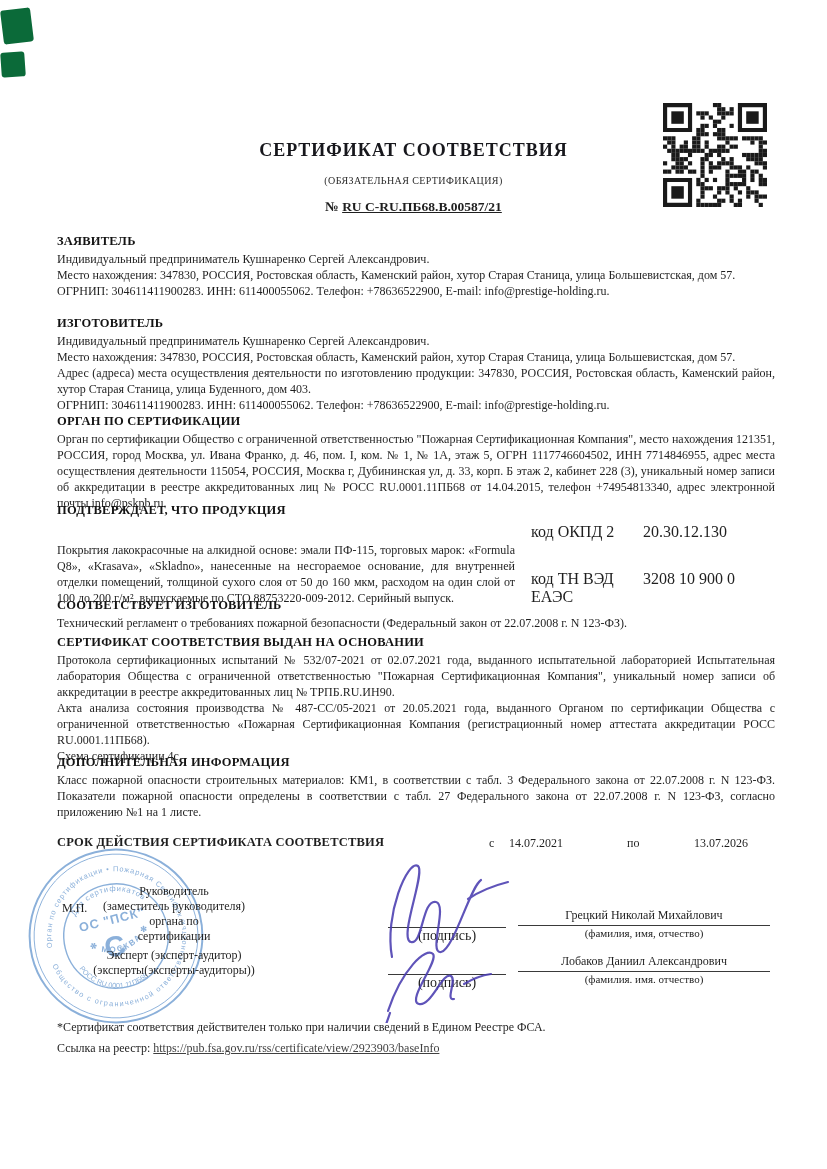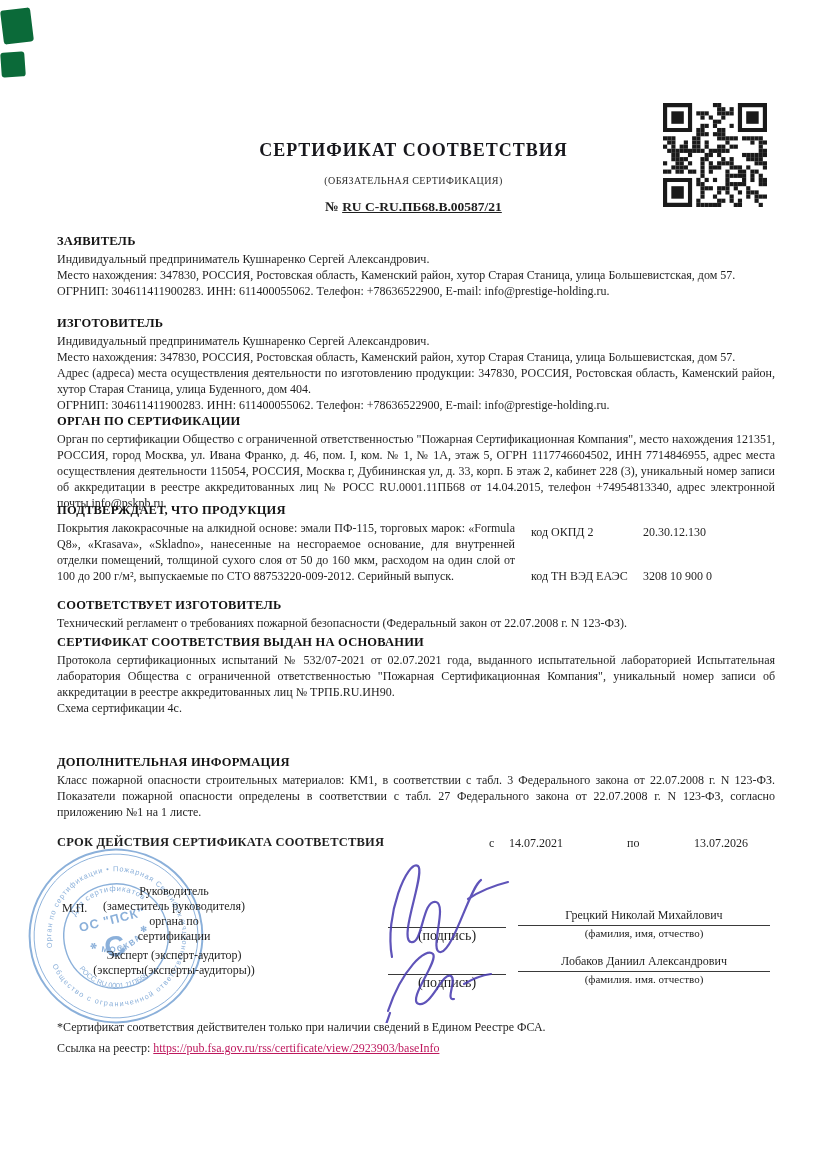--- a/index.html
+++ b/index.html
@@ -19,21 +19,21 @@
   .artifact.a1{left:2px; top:9px; width:30px; height:34px; border-radius:3px; transform:rotate(-7deg);}
   .artifact.a2{left:1px; top:52px; width:24px; height:25px; border-radius:3px; transform:rotate(-4deg);}
   
   .qr{position:absolute; left:663px; top:103px; width:104px; height:104px;}
   
   .section{position:absolute; left:57px; width:718px;}
   .section h3{font-size:12.5px; font-weight:bold; margin:0 0 2px 0; letter-spacing:.2px; color:#141414;}
   .section p{font-size:12px; line-height:16px; margin:0; text-align:justify;}
   .product-flex{display:flex;align-items:flex-end;}
   .product-text{width:458px;}
-  .codes{position:relative; margin-left:16px; width:244px; font-size:12px;}
+  .codes{position:relative; margin-left:16px; width:244px; font-size:16px;}
   .code-row{display:flex;}
   .code-row .code-label{width:112px; flex:0 0 auto;}
   .code-row.r1{margin-top:3px;}
   .code-row.r2{margin-top:29px;}
   
   .validity{position:absolute; left:57px; top:835px; width:718px; font-size:12px;}
   .validity .vhead{position:absolute; left:0; top:0; font-size:12.5px; font-weight:bold; letter-spacing:.2px;}
   .validity .vfrom-label{position:absolute; left:432px; top:1px;}
   .validity .vfrom{position:absolute; left:452px; top:1px;}
   .validity .vto-label{position:absolute; left:570px; top:1px;}
@@ -53,21 +53,21 @@
   .name-cell .nm{padding-bottom:2px; border-bottom:1.2px solid #3a3a3a;}
   .name-cell .cap{font-size:11px; padding-top:1px;}
   .name-cell.n1{left:518px; top:908px;}
   .name-cell.n2{left:518px; top:954px;text-align:center;}
   .handwriting{position:absolute; left:360px; top:853px; width:170px; height:170px; pointer-events:none;}
   
   .stamp{position:absolute; left:26px; top:846px; width:180px; height:180px; transform:rotate(-14deg); opacity:.9;}
   
   .footer{position:absolute; left:57px; top:1020px; width:718px; font-size:12px;}
   .footer .registry{margin-top:6px;}
-  .footer a{color:#be185d; text-decoration:underline;}
+  .footer a{color:#404040; text-decoration:underline;}
 </style>
 </head>
 <body>
 
 <div class="page">
 
   <div class="artifact a1"></div>
   <div class="artifact a2"></div>
 
   <div class="qr">
@@ -308,21 +308,21 @@
     <h3>ЗАЯВИТЕЛЬ</h3>
     <p>Индивидуальный предприниматель Кушнаренко Сергей Александрович.</p>
     <p>Место нахождения: 347830, РОССИЯ, Ростовская область, Каменский район, хутор Старая Станица, улица Большевистская, дом 57.</p>
     <p>ОГРНИП: 304611411900283. ИНН: 611400055062. Телефон: +78636522900, E-mail: info@prestige-holding.ru.</p>
   </div>
 
   <div class="section" style="top:316px;">
     <h3>ИЗГОТОВИТЕЛЬ</h3>
     <p>Индивидуальный предприниматель Кушнаренко Сергей Александрович.</p>
     <p>Место нахождения: 347830, РОССИЯ, Ростовская область, Каменский район, хутор Старая Станица, улица Большевистская, дом 57.</p>
-    <p>Адрес (адреса) места осуществления деятельности по изготовлению продукции: 347830, РОССИЯ, Ростовская область, Каменский район, хутор Старая Станица, улица Буденного, дом 404.</p>
+    <p>Адрес (адреса) места осуществления деятельности по изготовлению продукции: 347830, РОССИЯ, Ростовская область, Каменский район, хутор Старая Станица, улица Буденного, дом 403.</p>
     <p>ОГРНИП: 304611411900283. ИНН: 611400055062. Телефон: +78636522900, E-mail: info@prestige-holding.ru.</p>
   </div>
 
   <div class="section" style="top:414px;">
     <h3>ОРГАН ПО СЕРТИФИКАЦИИ</h3>
     <p>Орган по сертификации Общество с ограниченной ответственностью "Пожарная Сертификационная Компания", место нахождения 121351, РОССИЯ, город Москва, ул. Ивана Франко, д. 46, пом. I, ком. № 1, № 1А, этаж 5, ОГРН  1117746604502, ИНН  7714846955, адрес места осуществления деятельности 115054, РОССИЯ, Москва г, Дубининская ул, д. 33, корп. Б этаж 2, кабинет 228 (3), уникальный номер записи об аккредитации в реестре аккредитованных лиц № РОСС RU.0001.11ПБ68 от 14.04.2015, телефон +74954813340, адрес электронной почты info@pskpb.ru.</p>
   </div>
 
   <div class="section" style="top:503px;">
     <h3>ПОДТВЕРЖДАЕТ, ЧТО ПРОДУКЦИЯ</h3>
@@ -342,20 +342,21 @@
   </div>
 
   <div class="section" style="top:598px;">
     <h3>СООТВЕТСТВУЕТ ИЗГОТОВИТЕЛЬ</h3>
     <p>Технический регламент о требованиях пожарной безопасности (Федеральный закон от 22.07.2008 г. N 123-ФЗ).</p>
   </div>
 
   <div class="section" style="top:635px;">
     <h3>СЕРТИФИКАТ СООТВЕТСТВИЯ ВЫДАН НА ОСНОВАНИИ</h3>
     <p>Протокола сертификационных испытаний № 532/07-2021 от 02.07.2021 года, выданного испытательной лабораторией Испытательная лаборатория Общества с ограниченной ответственностью "Пожарная Сертификационная Компания", уникальный номер записи об аккредитации в реестре аккредитованных лиц № ТРПБ.RU.ИН90.</p>
+    <p>Акта анализа состояния производства № 487-СС/05-2021 от 20.05.2021 года, выданного Органом по сертификации Общества с ограниченной ответственностью «Пожарная Сертификационная Компания (регистрационный номер аттестата аккредитации РОСС RU.0001.11ПБ68).</p>
     <p>Схема сертификации 4с.</p>
   </div>
 
   <div class="section" style="top:755px;">
     <h3>ДОПОЛНИТЕЛЬНАЯ ИНФОРМАЦИЯ</h3>
     <p>Класс пожарной опасности строительных материалов: КМ1, в соответствии с табл. 3 Федерального закона от 22.07.2008 г. N 123-ФЗ. Показатели пожарной опасности определены в соответствии с табл. 27 Федерального закона от 22.07.2008 г. N 123-ФЗ, согласно приложению №1 на 1 листе.</p>
   </div>
 
   <div class="validity">
     <span class="vhead">СРОК ДЕЙСТВИЯ СЕРТИФИКАТА СООТВЕТСТВИЯ</span>

